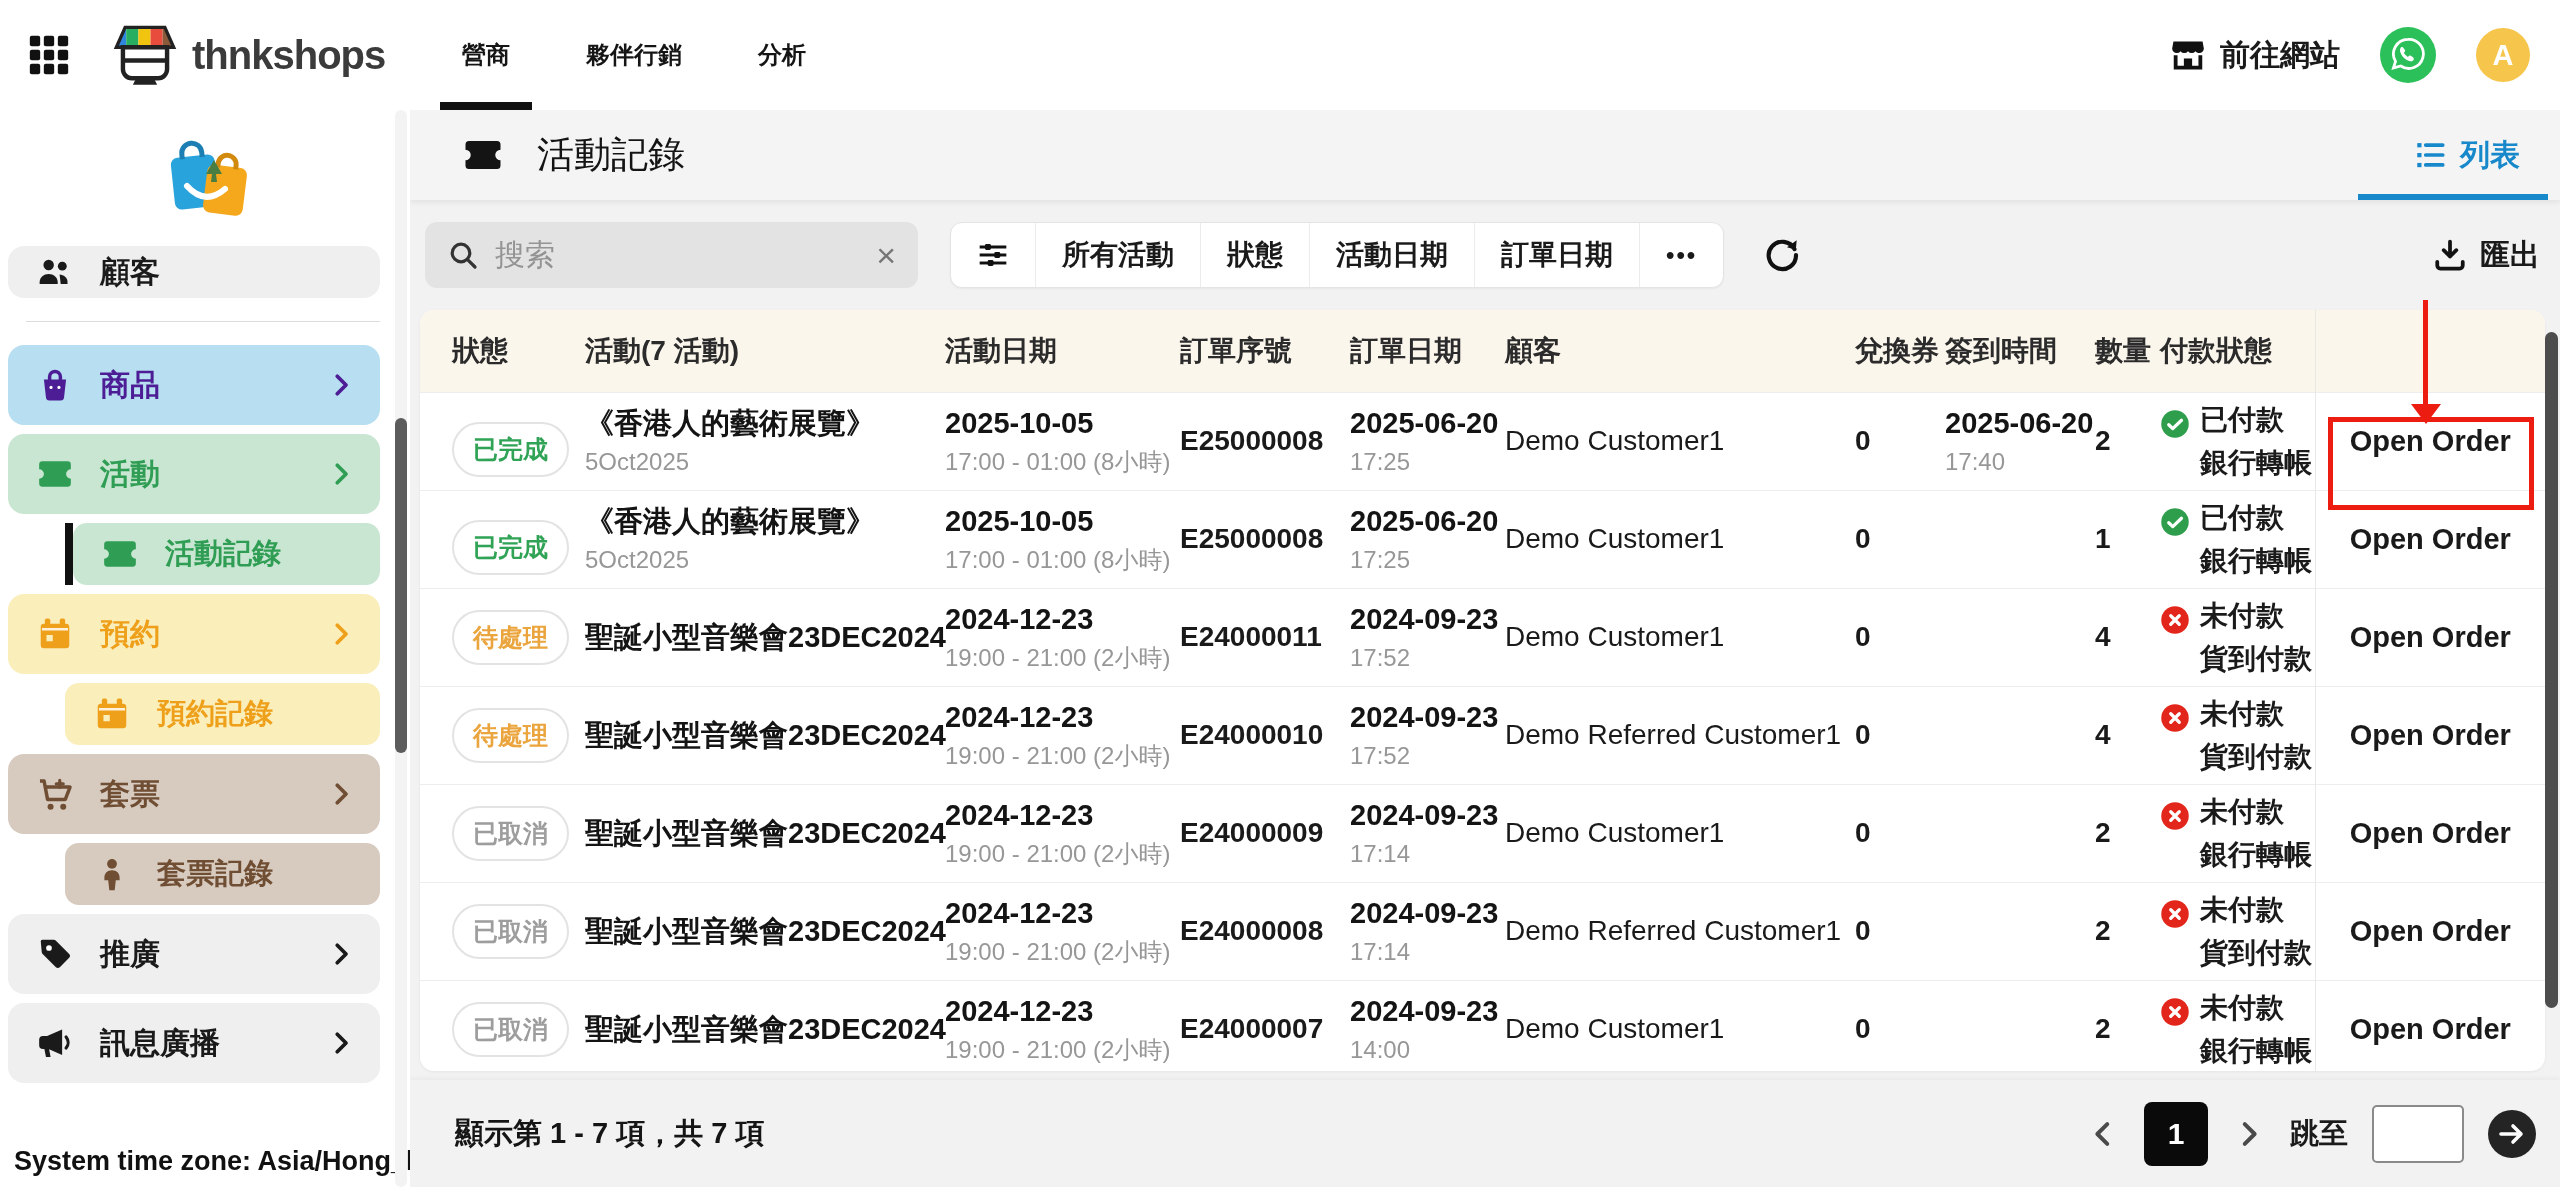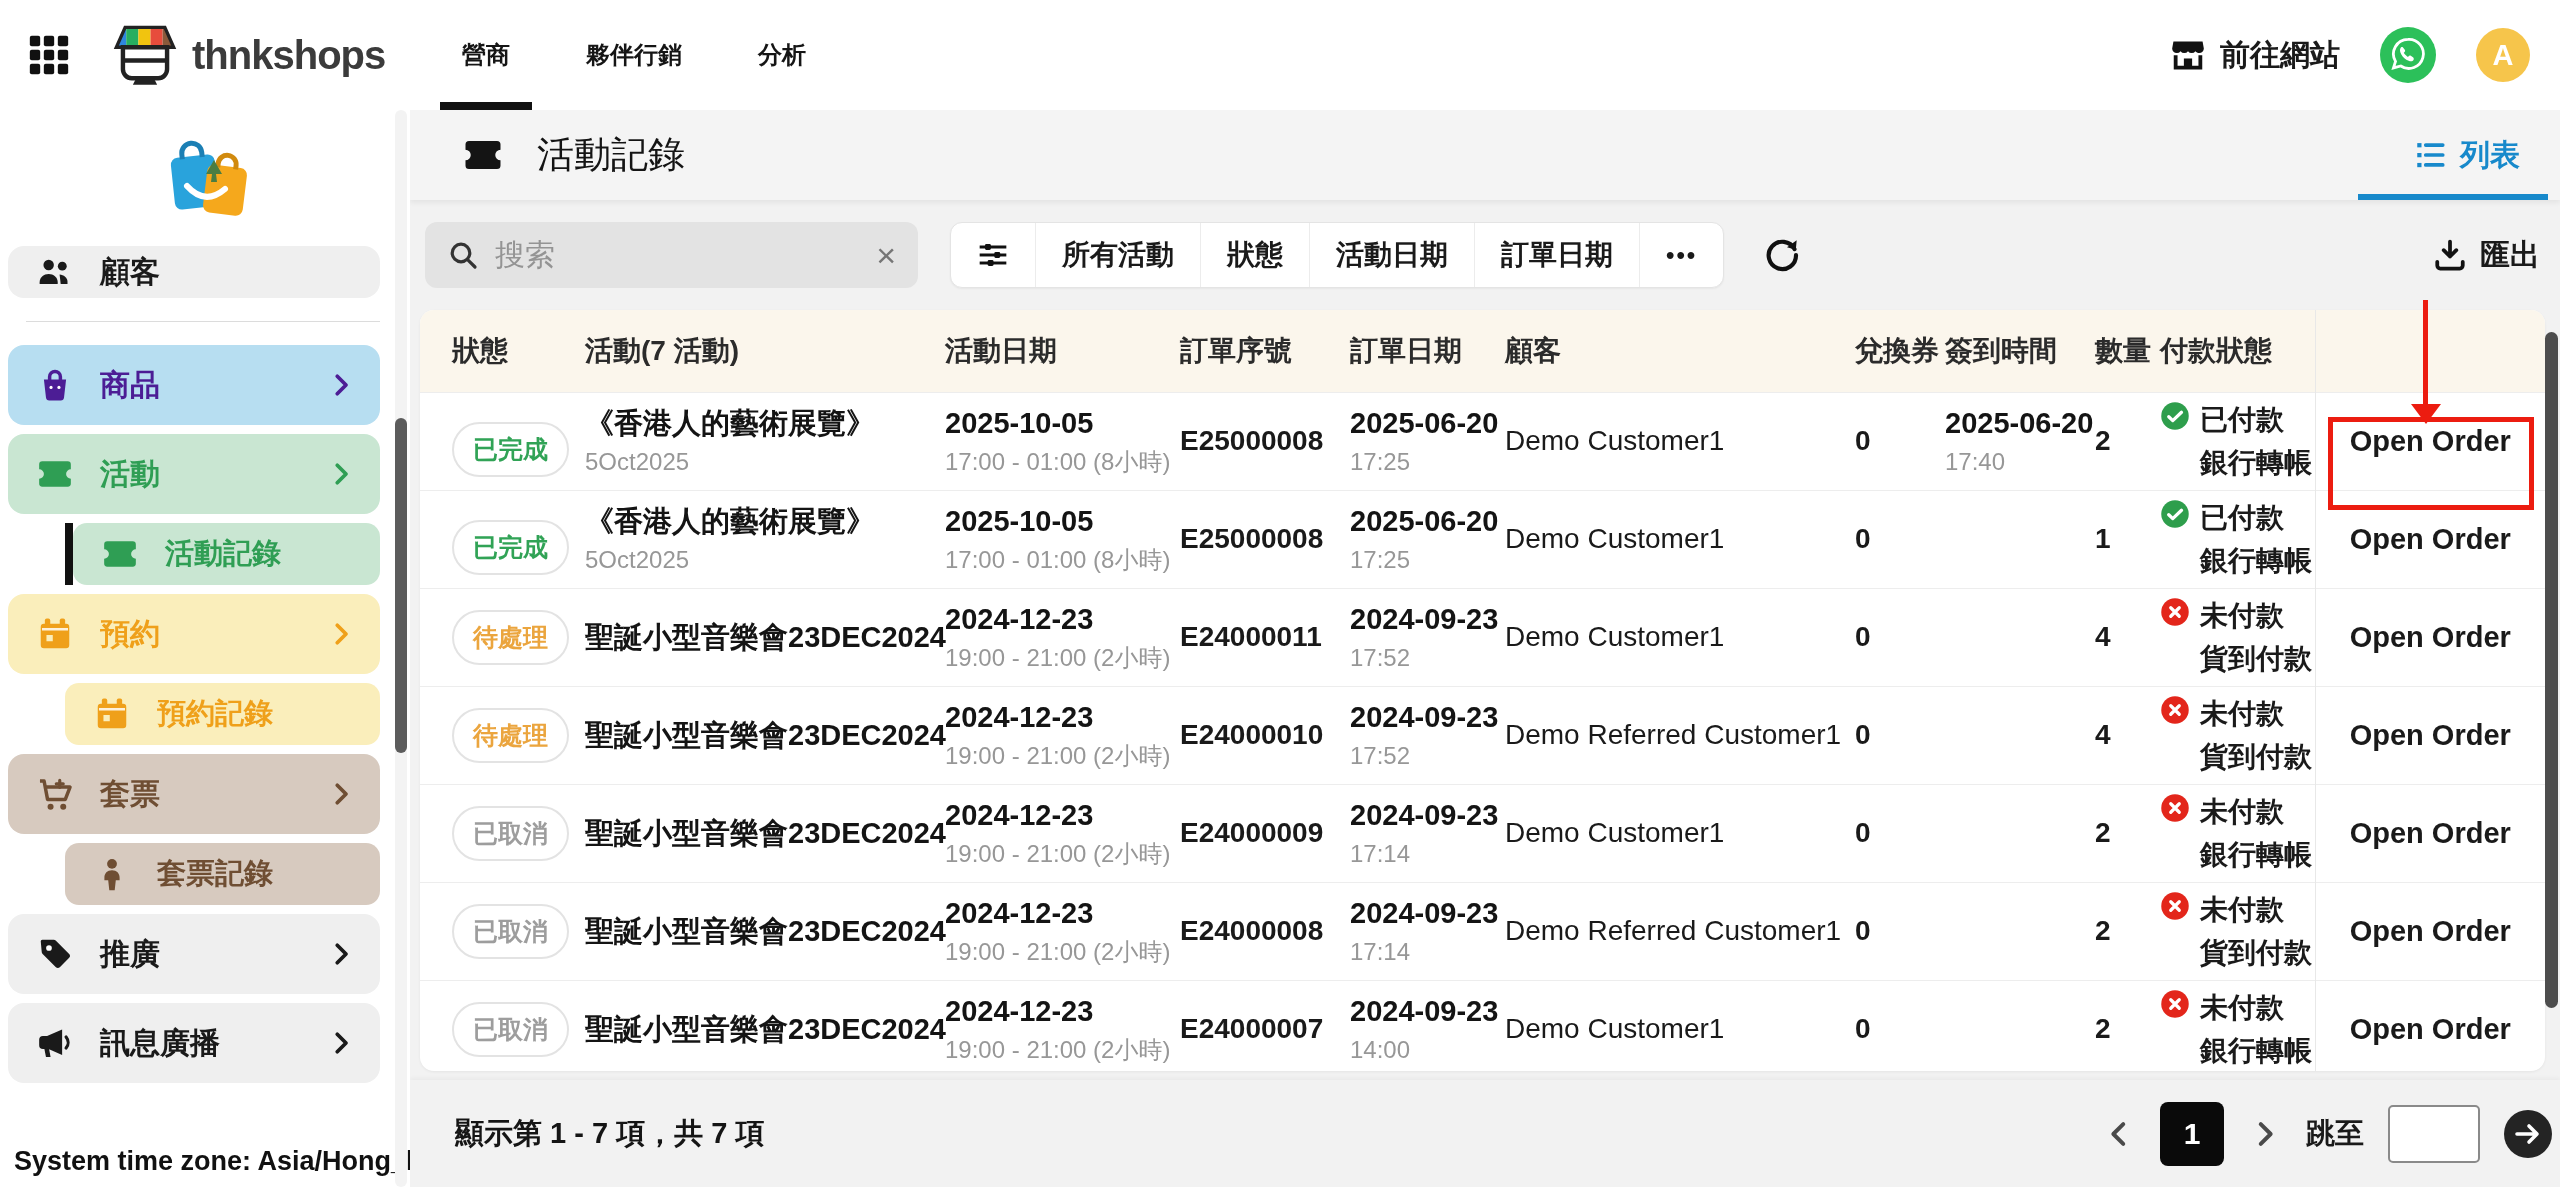--- a/index.html
+++ b/index.html
@@ -100,27 +100,27 @@
   .l1 { font-weight:700; font-size:29px; color:#141414; line-height:1.25; }
   .l2 { font-weight:400; font-size:24px; color:#979797; line-height:1.3; margin-top:4px; }
   .c-ono  { font-weight:600; font-size:29px; }
   .c-cust { font-weight:500; }
   .c-vouch,.c-qty { font-weight:600; }
   .badge { display:inline-block; border:2px solid #e3e3e3; background:#fff; border-radius:28px;
            padding:9px 19px; font-size:25px; font-weight:600; }
   .badge.done      { color:#31a356;margin-top:16px; }
   .badge.pending   { color:#eba53e; }
   .badge.cancelled { color:#9d9d9d; }
-  .p1 { display:flex; align-items:flex-start; gap:10px; font-weight:600; font-size:28px; }
+  .p1 { display:flex; align-items:flex-end; gap:10px; font-weight:600; font-size:28px; }
   .p1 svg { width:30px; height:30px; flex:0 0 30px; }
   .p2 { margin-left:40px; margin-top:5px; font-weight:600; font-size:28px; }
 
   
   .foot { position:absolute; left:0; right:0; bottom:0; height:107px; background:#f2f2f2; display:flex;
-          align-items:center; padding:0 8px 0 45px; box-shadow:0 -2px 4px rgba(0,0,0,.04); }
+          align-items:center; padding:0 24px 0 45px; box-shadow:0 -2px 4px rgba(0,0,0,.04); }
   .foot-summary { font-size:29px; font-weight:700; color:#151515; }
   .pager { margin-left:auto; display:flex; align-items:center; gap:24px; }
   .pg-chev { width:34px; height:34px; cursor:pointer; color:#4a4a4a; display:flex; }
   .pg-chev svg { width:100%; height:100%; }
   .pg-page { width:64px; height:64px; background:#0a0a0a; border-radius:8px; color:#fff; display:flex;
              align-items:center; justify-content:center; font-size:30px; font-weight:600; cursor:pointer; }
   .pg-jump { font-size:29px; font-weight:600; }
   .pg-input { width:92px; height:58px; border:2px solid #8a8a8a; border-radius:5px; background:#fff;
               font-size:28px; padding:0 10px; outline:none; font-family:inherit; }
   .pg-go { width:48px; height:48px; cursor:pointer; }

